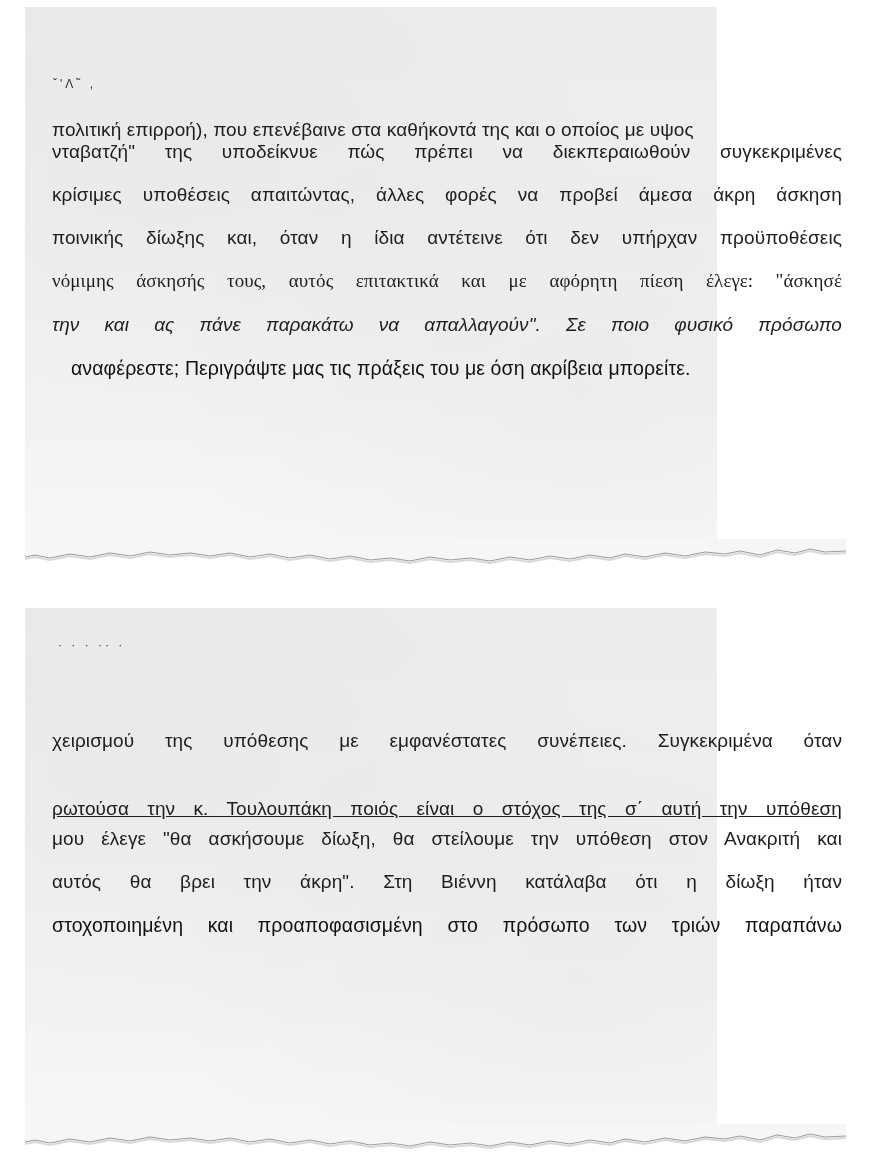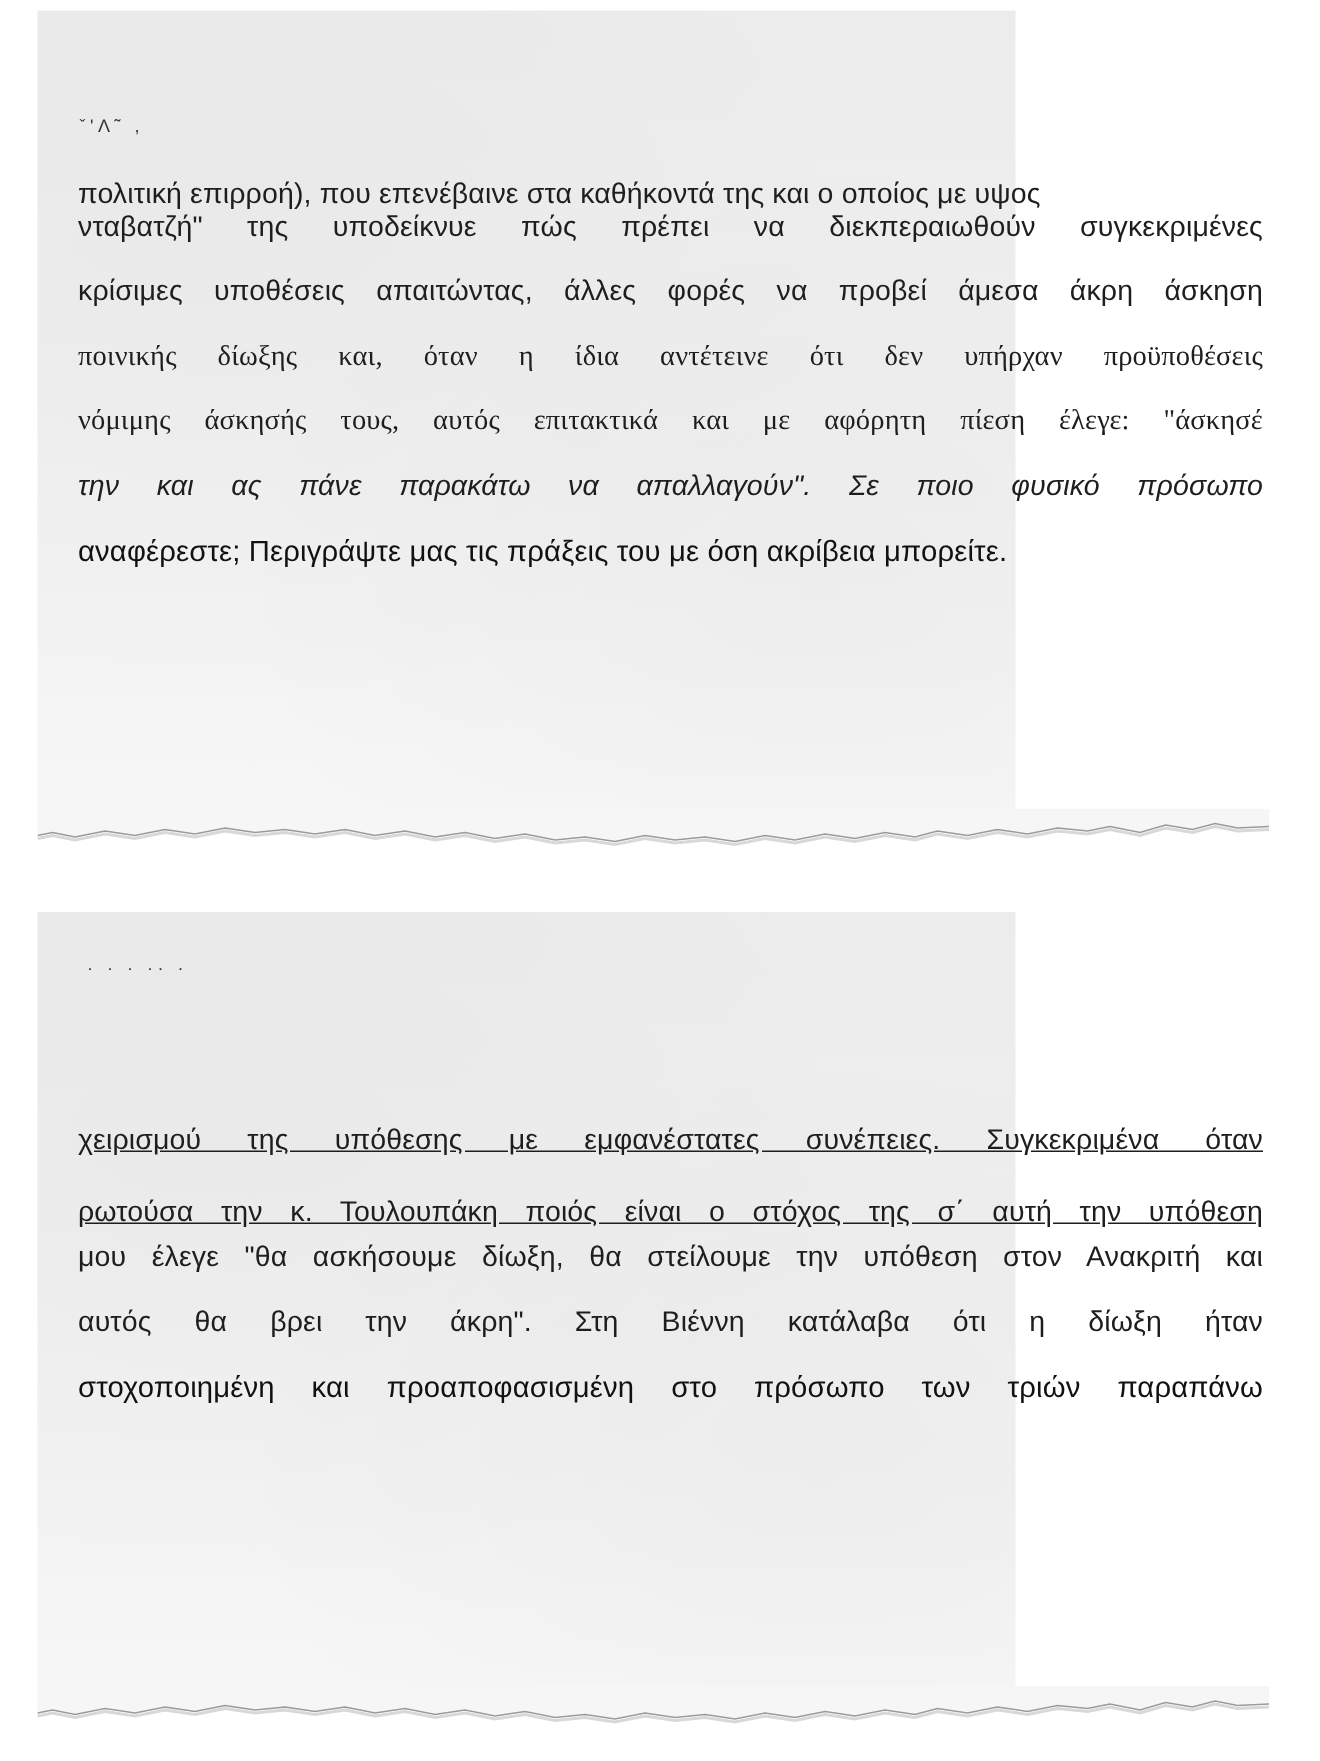--- a/index.html
+++ b/index.html
@@ -12,20 +12,21 @@
       height: 1174px;
       position: relative;
       overflow: hidden;
       font-family: "Liberation Sans", "DejaVu Sans", sans-serif;
     }
     .fragment {
       position: absolute;
       left: 25px;
       width: 652px;
       background: linear-gradient(180deg, #ececec 0%, #efefef 40%, #f3f3f3 75%, #f7f7f7 100%);
+      padding-left: 40px;
     }
     .fragment .texture {
       position: absolute;
       inset: 0;
       background:
         radial-gradient(ellipse at 20% 30%, rgba(0,0,0,0.02), rgba(0,0,0,0) 60%),
         radial-gradient(ellipse at 80% 70%, rgba(0,0,0,0.025), rgba(0,0,0,0) 55%);
       pointer-events: none;
     }
     .frag-1 { top: 7px; height: 548px; }
@@ -78,37 +79,37 @@
 
 <div class="light-band"></div>
 
 <div class="fragment frag-1">
   <div class="texture"></div>
   <div class="artifact" style="left:28px; top:70px;">ˇ'Λ˜   ,</div>
 
   <div class="line" style="top:100px; width:784px;margin-top:12px;">πολιτική επιρροή), που επενέβαινε στα καθήκοντά της και ο οποίος με  υψος</div>
   <div class="line justify" style="top:134px;">νταβατζή" της υποδείκνυε πώς πρέπει να διεκπεραιωθούν συγκεκριμένες</div>
   <div class="line justify" style="top:177px;">κρίσιμες υποθέσεις απαιτώντας, άλλες φορές να προβεί άμεσα άκρη άσκηση</div>
-  <div class="line justify" style="top:220px;font-family:Liberation Serif, serif;">ποινικής δίωξης και, όταν η ίδια αντέτεινε ότι δεν υπήρχαν προϋποθέσεις</div>
+  <div class="line justify" style="top:220px;">ποινικής δίωξης και, όταν η ίδια αντέτεινε ότι δεν υπήρχαν προϋποθέσεις</div>
   <div class="line justify" style="top:263px;font-family:Liberation Serif, serif;">νόμιμης άσκησής τους, αυτός επιτακτικά και με αφόρητη πίεση έλεγε: "άσκησέ</div>
   <div class="line justify" style="top:307px;font-style:italic;">την και ας πάνε παρακάτω να απαλλαγούν".  Σε ποιο φυσικό πρόσωπο</div>
-  <div class="line bold" style="top:350px;">αναφέρεστε;  Περιγράψτε μας τις πράξεις του με όση ακρίβεια μπορείτε.</div>
+  <div class="line bold" style="top:350px;margin-left:19px;">αναφέρεστε;  Περιγράψτε μας τις πράξεις του με όση ακρίβεια μπορείτε.</div>
 
   <svg class="torn-edge" viewBox="0 0 821 30" preserveAspectRatio="none">
     <path d="M0,0 L821,0 L821,12 L800,13 L785,10 L770,14 L752,11 L735,16 L715,12 L700,15 L680,13 L660,17 L640,14 L620,18 L600,15 L585,19 L565,16 L545,20 L525,17 L505,21 L485,18 L465,22 L445,19 L425,21 L405,18 L385,22 L365,19 L345,21 L325,17 L305,20 L285,16 L265,19 L245,15 L225,18 L205,14 L185,17 L165,14 L145,16 L125,13 L105,17 L85,14 L65,18 L45,15 L25,19 L10,16 L0,18 Z" fill="#f6f6f6"></path>
     <path d="M821,12 L800,13 L785,10 L770,14 L752,11 L735,16 L715,12 L700,15 L680,13 L660,17 L640,14 L620,18 L600,15 L585,19 L565,16 L545,20 L525,17 L505,21 L485,18 L465,22 L445,19 L425,21 L405,18 L385,22 L365,19 L345,21 L325,17 L305,20 L285,16 L265,19 L245,15 L225,18 L205,14 L185,17 L165,14 L145,16 L125,13 L105,17 L85,14 L65,18 L45,15 L25,19 L10,16 L0,18" fill="none" stroke="#9a9a9a" stroke-width="1"></path>
     <path d="M821,14 L800,15 L785,12 L770,16 L752,13 L735,18 L715,14 L700,17 L680,15 L660,19 L640,16 L620,20 L600,17 L585,21 L565,18 L545,22 L525,19 L505,23 L485,20 L465,24 L445,21 L425,23 L405,20 L385,24 L365,21 L345,23 L325,19 L305,22 L285,18 L265,21 L245,17 L225,20 L205,16 L185,19 L165,16 L145,18 L125,15 L105,19 L85,16 L65,20 L45,17 L25,21 L10,18 L0,20" fill="none" stroke="#d8d8d8" stroke-width="2"></path>
   </svg>
 </div>
 
 <div class="fragment frag-2">
   <div class="texture"></div>
   <div class="artifact" style="left:33px; top:30px;">·  ·  ·          ··   ·</div>
 
-  <div class="line justify" style="top:142px;text-decoration:underline;">χειρισμού της υπόθεσης με εμφανέστατες συνέπειες.  Συγκεκριμένα όταν</div>
+  <div class="line justify" style="top:122px;">χειρισμού της υπόθεσης με εμφανέστατες συνέπειες.  Συγκεκριμένα όταν</div>
   <div class="line justify" style="top:190px;text-decoration:underline;">ρωτούσα την κ. Τουλουπάκη ποιός είναι ο στόχος της σ΄ αυτή την υπόθεση</div>
   <div class="line justify" style="top:220px;">μου έλεγε "θα ασκήσουμε δίωξη, θα στείλουμε την υπόθεση στον Ανακριτή και</div>
   <div class="line justify" style="top:263px;">αυτός θα βρει την άκρη".  Στη Βιέννη κατάλαβα ότι η δίωξη ήταν</div>
   <div class="line justify bold" style="top:306px;">στοχοποιημένη και προαποφασισμένη στο πρόσωπο των τριών παραπάνω</div>
 
   <svg class="torn-edge" viewBox="0 0 821 30" preserveAspectRatio="none">
     <path d="M0,0 L821,0 L821,12 L800,13 L785,10 L770,14 L752,11 L735,16 L715,12 L700,15 L680,13 L660,17 L640,14 L620,18 L600,15 L585,19 L565,16 L545,20 L525,17 L505,21 L485,18 L465,22 L445,19 L425,21 L405,18 L385,22 L365,19 L345,21 L325,17 L305,20 L285,16 L265,19 L245,15 L225,18 L205,14 L185,17 L165,14 L145,16 L125,13 L105,17 L85,14 L65,18 L45,15 L25,19 L10,16 L0,18 Z" fill="#f6f6f6"></path>
     <path d="M821,12 L800,13 L785,10 L770,14 L752,11 L735,16 L715,12 L700,15 L680,13 L660,17 L640,14 L620,18 L600,15 L585,19 L565,16 L545,20 L525,17 L505,21 L485,18 L465,22 L445,19 L425,21 L405,18 L385,22 L365,19 L345,21 L325,17 L305,20 L285,16 L265,19 L245,15 L225,18 L205,14 L185,17 L165,14 L145,16 L125,13 L105,17 L85,14 L65,18 L45,15 L25,19 L10,16 L0,18" fill="none" stroke="#9a9a9a" stroke-width="1"></path>
     <path d="M821,14 L800,15 L785,12 L770,16 L752,13 L735,18 L715,14 L700,17 L680,15 L660,19 L640,16 L620,20 L600,17 L585,21 L565,18 L545,22 L525,19 L505,23 L485,20 L465,24 L445,21 L425,23 L405,20 L385,24 L365,21 L345,23 L325,19 L305,22 L285,18 L265,21 L245,17 L225,20 L205,16 L185,19 L165,16 L145,18 L125,15 L105,19 L85,16 L65,20 L45,17 L25,21 L10,18 L0,20" fill="none" stroke="#d8d8d8" stroke-width="2"></path>
   </svg>

